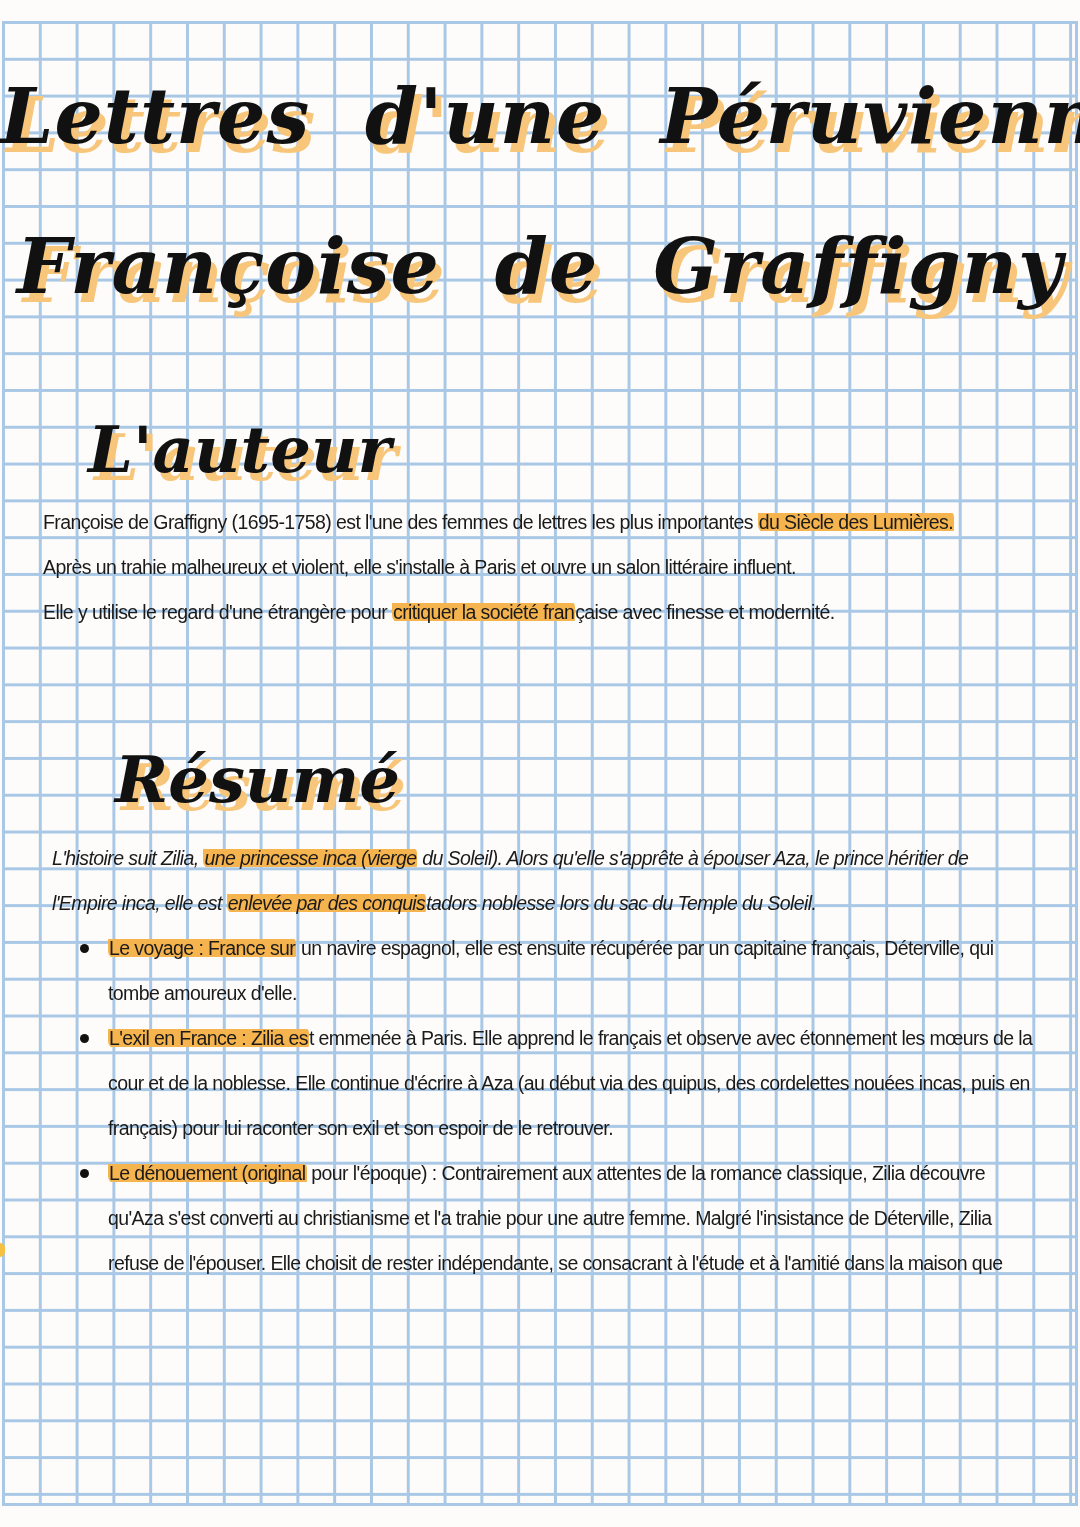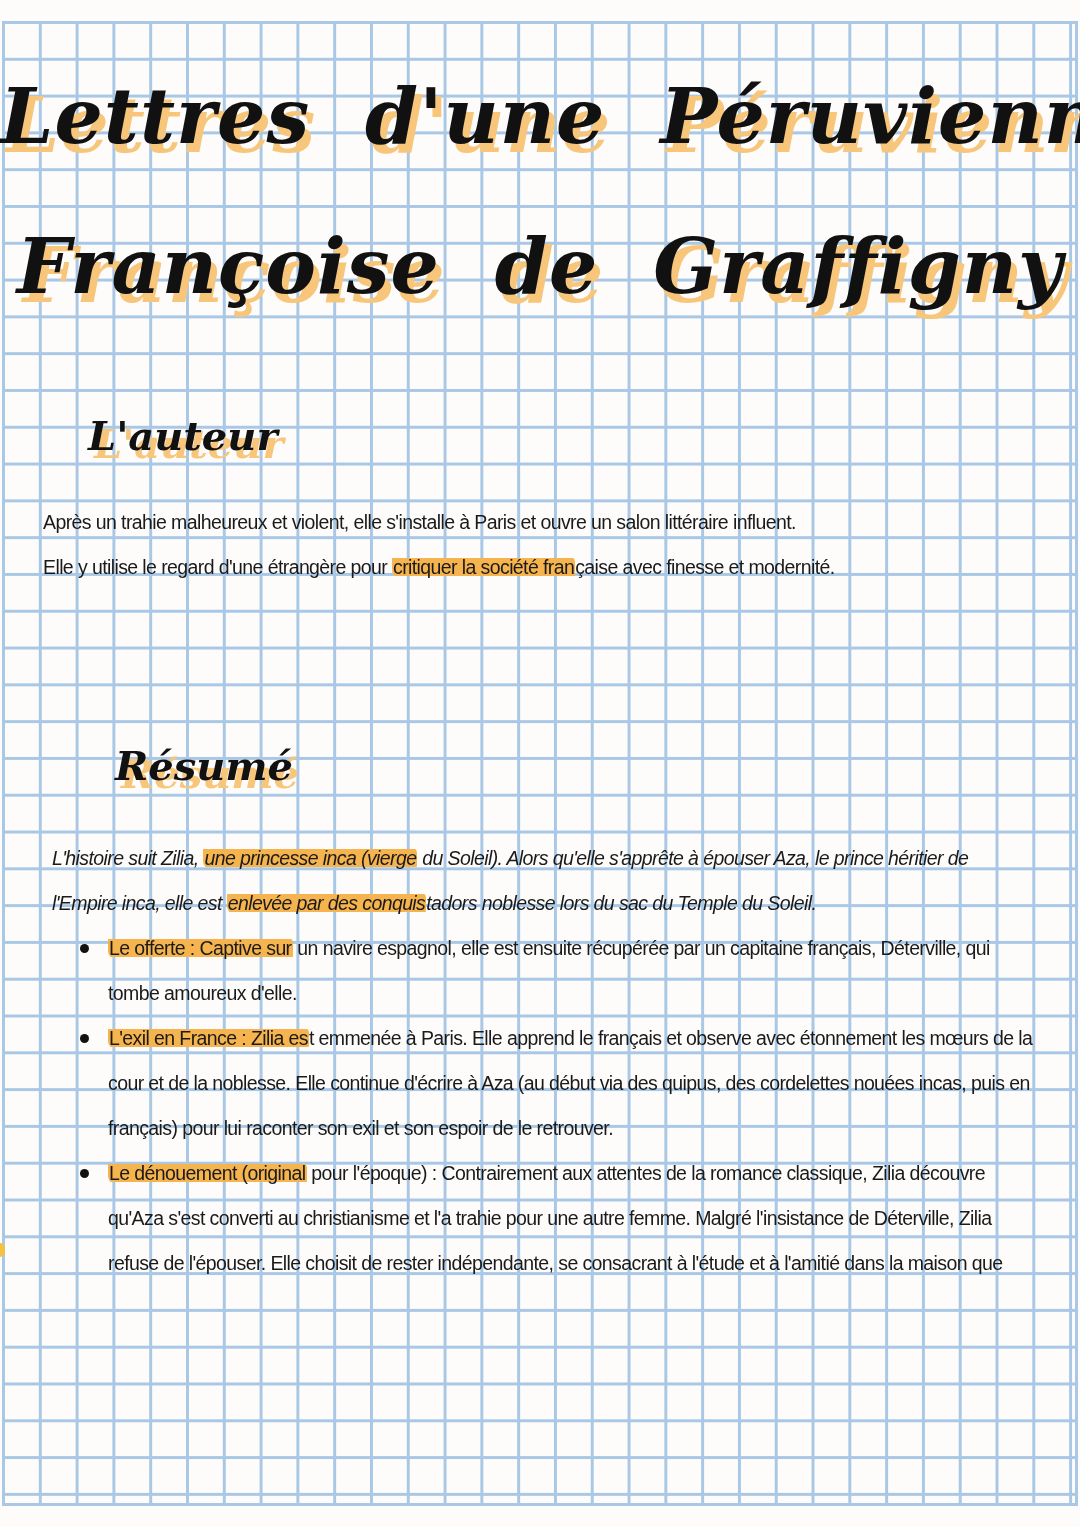--- a/index.html
+++ b/index.html
@@ -22,21 +22,21 @@
   .title-line {
     position: absolute; left: 0; width: 1080px; text-align: center;
     font-family: "DejaVu Serif", serif; font-style: italic; font-weight: bold;
     font-size: 76px; color: #111; letter-spacing: 1px;
     text-shadow: 6px 9px 0 #f7c67a;
     white-space: pre;
   }
   .section-title {
     position: absolute;
     font-family: "DejaVu Serif", serif; font-style: italic; font-weight: bold;
-    font-size: 40px; color: #111;
+    font-size: 64px; color: #111;
     text-shadow: 6px 8px 0 #f7c67a;
   }
   .para {
     position: absolute; left: 43px; width: 1000px;
     font-family: "Liberation Sans", sans-serif; font-stretch: condensed;
     font-size: 19.5px; color: #1a1a1a; line-height: 45px;
     letter-spacing: -0.6px;
   }
   .para .line { display: block; white-space: nowrap; }
   .hl {
@@ -65,35 +65,36 @@
 
 <div class="grid"></div>
 <div class="edge-mark"></div>
 
 <div class="title-line" style="top:72px;">Lettres  d'une  Péruvienne</div>
 <div class="title-line" style="top:222px;">Françoise  de  Graffigny</div>
 
 <div class="section-title" style="left:88px; top:412px;">L'auteur</div>
 
 <div class="para" style="top:500px;">
+  <span class="line"><span>Françoise de Graffigny (1695-1758) est l'une des femmes de lettres les plus importantes </span><span class="hl">du Siècle des Lumières.</span><span></span></span>
   <span class="line"><span>Après un trahie malheureux et violent, elle s'installe à Paris et ouvre un salon littéraire influent.</span></span>
   <span class="line"><span>Elle y utilise le regard d'une étrangère pour </span><span class="hl">critiquer la société fran</span><span>çaise avec finesse et modernité.</span></span>
 </div>
 
 <div class="section-title" style="left:115px; top:742px;">Résumé</div>
 
 <div class="para" style="top:836px; left:52px;font-style:italic;">
   <span class="line"><span>L'histoire suit Zilia, </span><span class="hl">une princesse inca (vierge</span><span> du Soleil). Alors qu'elle s'apprête à épouser Aza, le prince héritier de</span></span>
   <span class="line"><span>l'Empire inca, elle est </span><span class="hl">enlevée par des conquis</span><span>tadors noblesse lors du sac du Temple du Soleil.</span></span>
 </div>
 
 <ul class="bullets" style="top:926px;">
   <li>
     <span class="dot"></span>
-    <span class="line"><span class="hl">Le offerte : Captive sur</span><span> un navire espagnol, elle est ensuite récupérée par un capitaine français, Déterville, qui</span></span>
+    <span class="line"><span class="hl">Le voyage : France sur</span><span> un navire espagnol, elle est ensuite récupérée par un capitaine français, Déterville, qui</span></span>
     <span class="line"><span>tombe amoureux d'elle.</span></span>
   </li>
   <li>
     <span class="dot"></span>
     <span class="line"><span class="hl">L'exil en France : Zilia es</span><span>t emmenée à Paris. Elle apprend le français et observe avec étonnement les mœurs de la</span></span>
     <span class="line"><span>cour et de la noblesse. Elle continue d'écrire à Aza (au début via des quipus, des cordelettes nouées incas, puis en</span></span>
     <span class="line"><span>français) pour lui raconter son exil et son espoir de le retrouver.</span></span>
   </li>
   <li>
     <span class="dot"></span>

